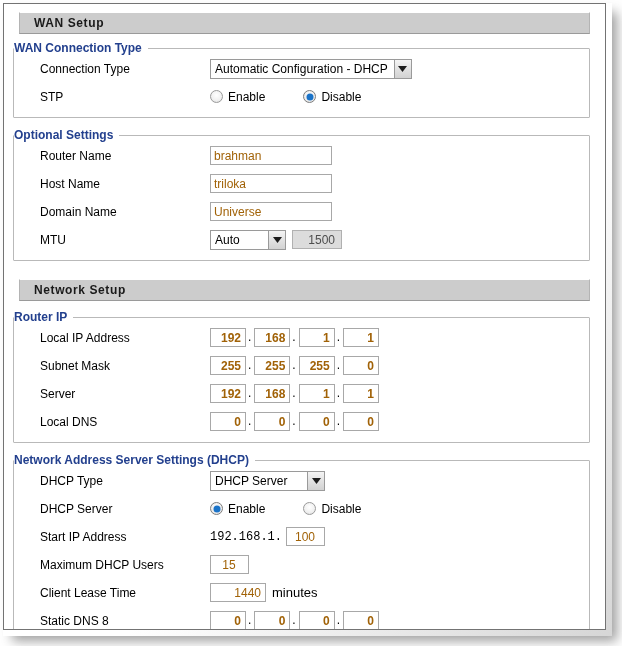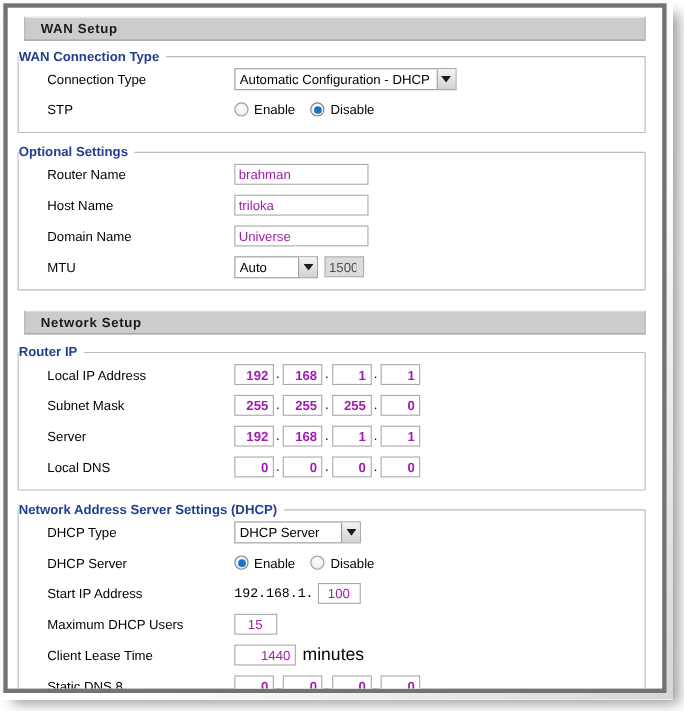--- a/index.html
+++ b/index.html
@@ -27,21 +27,21 @@
       linear-gradient(to bottom right, rgba(0,0,0,0) 0%, rgba(0,0,0,0) 60%, rgba(120,120,120,0.30) 100%);
     box-shadow: 7px 7px 11px -2px rgba(80,80,80,0.55);
   }
   .page {
     position: absolute;
     left: 3px;
     top: 3px;
     width: 603px;
     height: 627px;
     background: #ffffff;
-    border: 4px solid #737373;
+    border: 1px solid #737373;
     box-sizing: border-box;
     overflow: hidden;
   }
   .page-inner {
     padding: 8px 9px 0 9px;
   }
 
   
   .section-bar {
     height: 22px;
@@ -110,51 +110,51 @@
   }
 
   
   .txt {
     height: 19px;
     border: 1px solid #a8a8a8;
     background: #ffffff;
     box-sizing: border-box;
     font-family: "Liberation Sans", sans-serif;
     font-size: 12px;
-    color: #a21caf;
+    color: #a16207;
     padding: 0 3px;
     line-height: 17px;
     outline: none;
   }
   .txt-wide { width: 122px; text-align: left; }
   .txt-octet { width: 36px; text-align: right; padding-right: 4px; font-weight: bold; }
   .txt-num   { width: 39px; text-align: center; padding-right: 4px; }
   .txt-lease { width: 56px; text-align: right; padding-right: 4px; }
   .txt-disabled {
-    width: 36px;
+    width: 50px;
     text-align: right;
     padding-right: 6px;
     background: #dcdcdc;
     border: 1px solid #b0b0b0;
     color: #4d4d4d;
   }
   .dot {
     padding: 0 3px 0 2px;
     font-size: 12px;
     color: #000;
     line-height: 19px;
   }
   .prefix-text {
     font-size: 12px;
     color: #000;
     padding-right: 4px;
     font-family: Liberation Mono, monospace;
   }
   .suffix-text {
-    font-size: 16px;
+    font-size: 13px;
     color: #000;
     padding-left: 6px;
   }
 
   
   .sel {
     height: 20px;
     border: 1px solid #9a9a9a;
     background: #ffffff;
     display: inline-flex;
@@ -178,21 +178,21 @@
     align-items: center;
     justify-content: center;
     box-sizing: border-box;
   }
   .sel-arrow svg { display: block; }
   .sel-conn  .sel-label { min-width: 172px; }
   .sel-mtu   .sel-label { min-width: 47px; }
   .sel-dhcp  .sel-label { min-width: 86px; }
 
   
-  .radio-group { display: flex; align-items: flex-end; }
+  .radio-group { display: flex; align-items: flex-end; gap: 24px; }
   .radio-item {
     display: flex;
     align-items: center;
     margin-right: 14px;
     cursor: default;
   }
   .radio-dot {
     width: 13px;
     height: 13px;
     border-radius: 50%;

